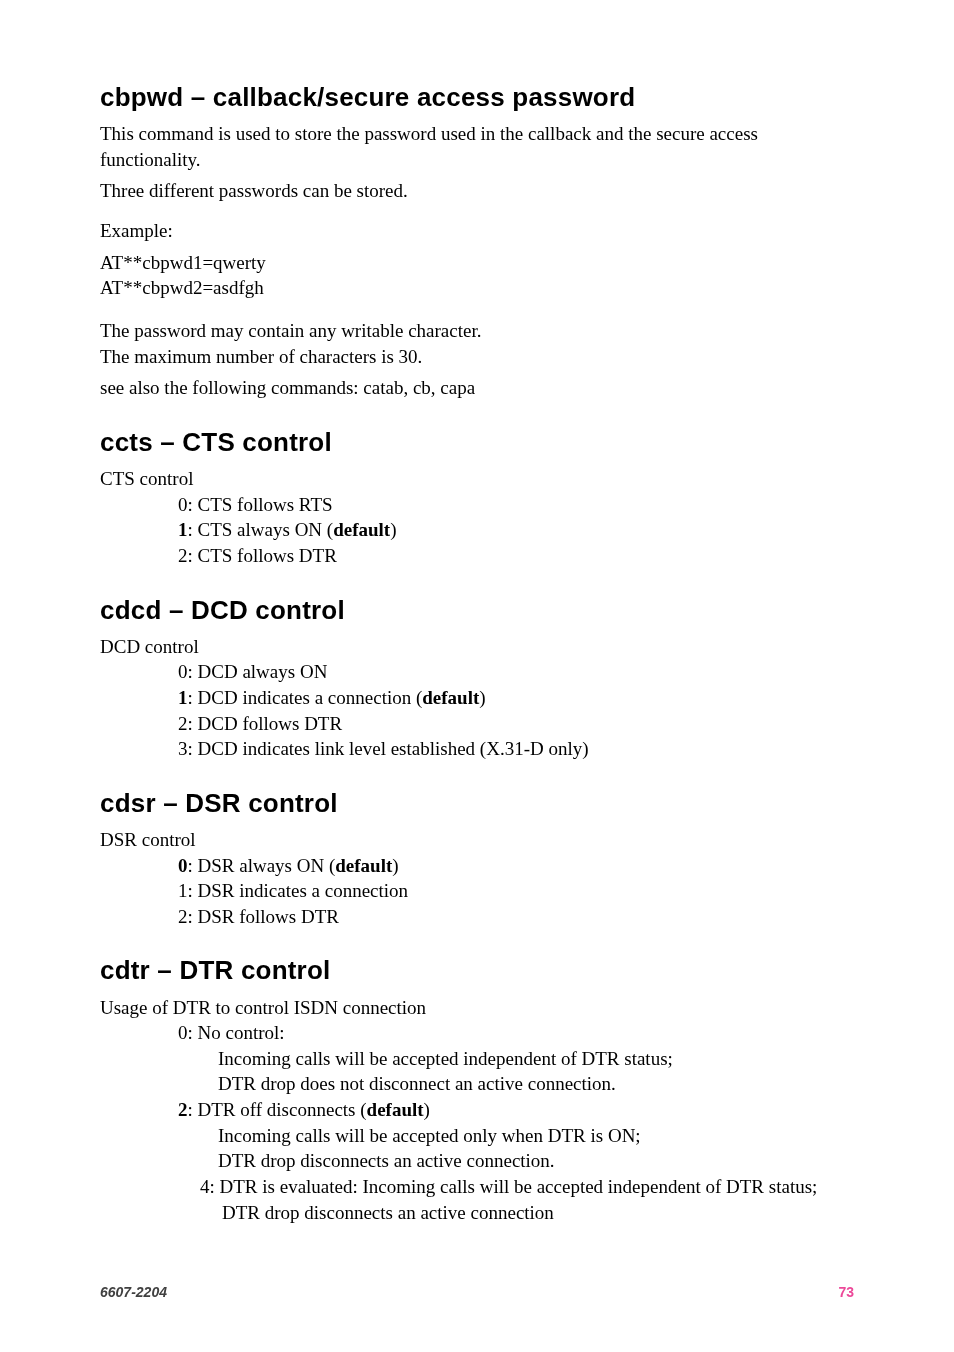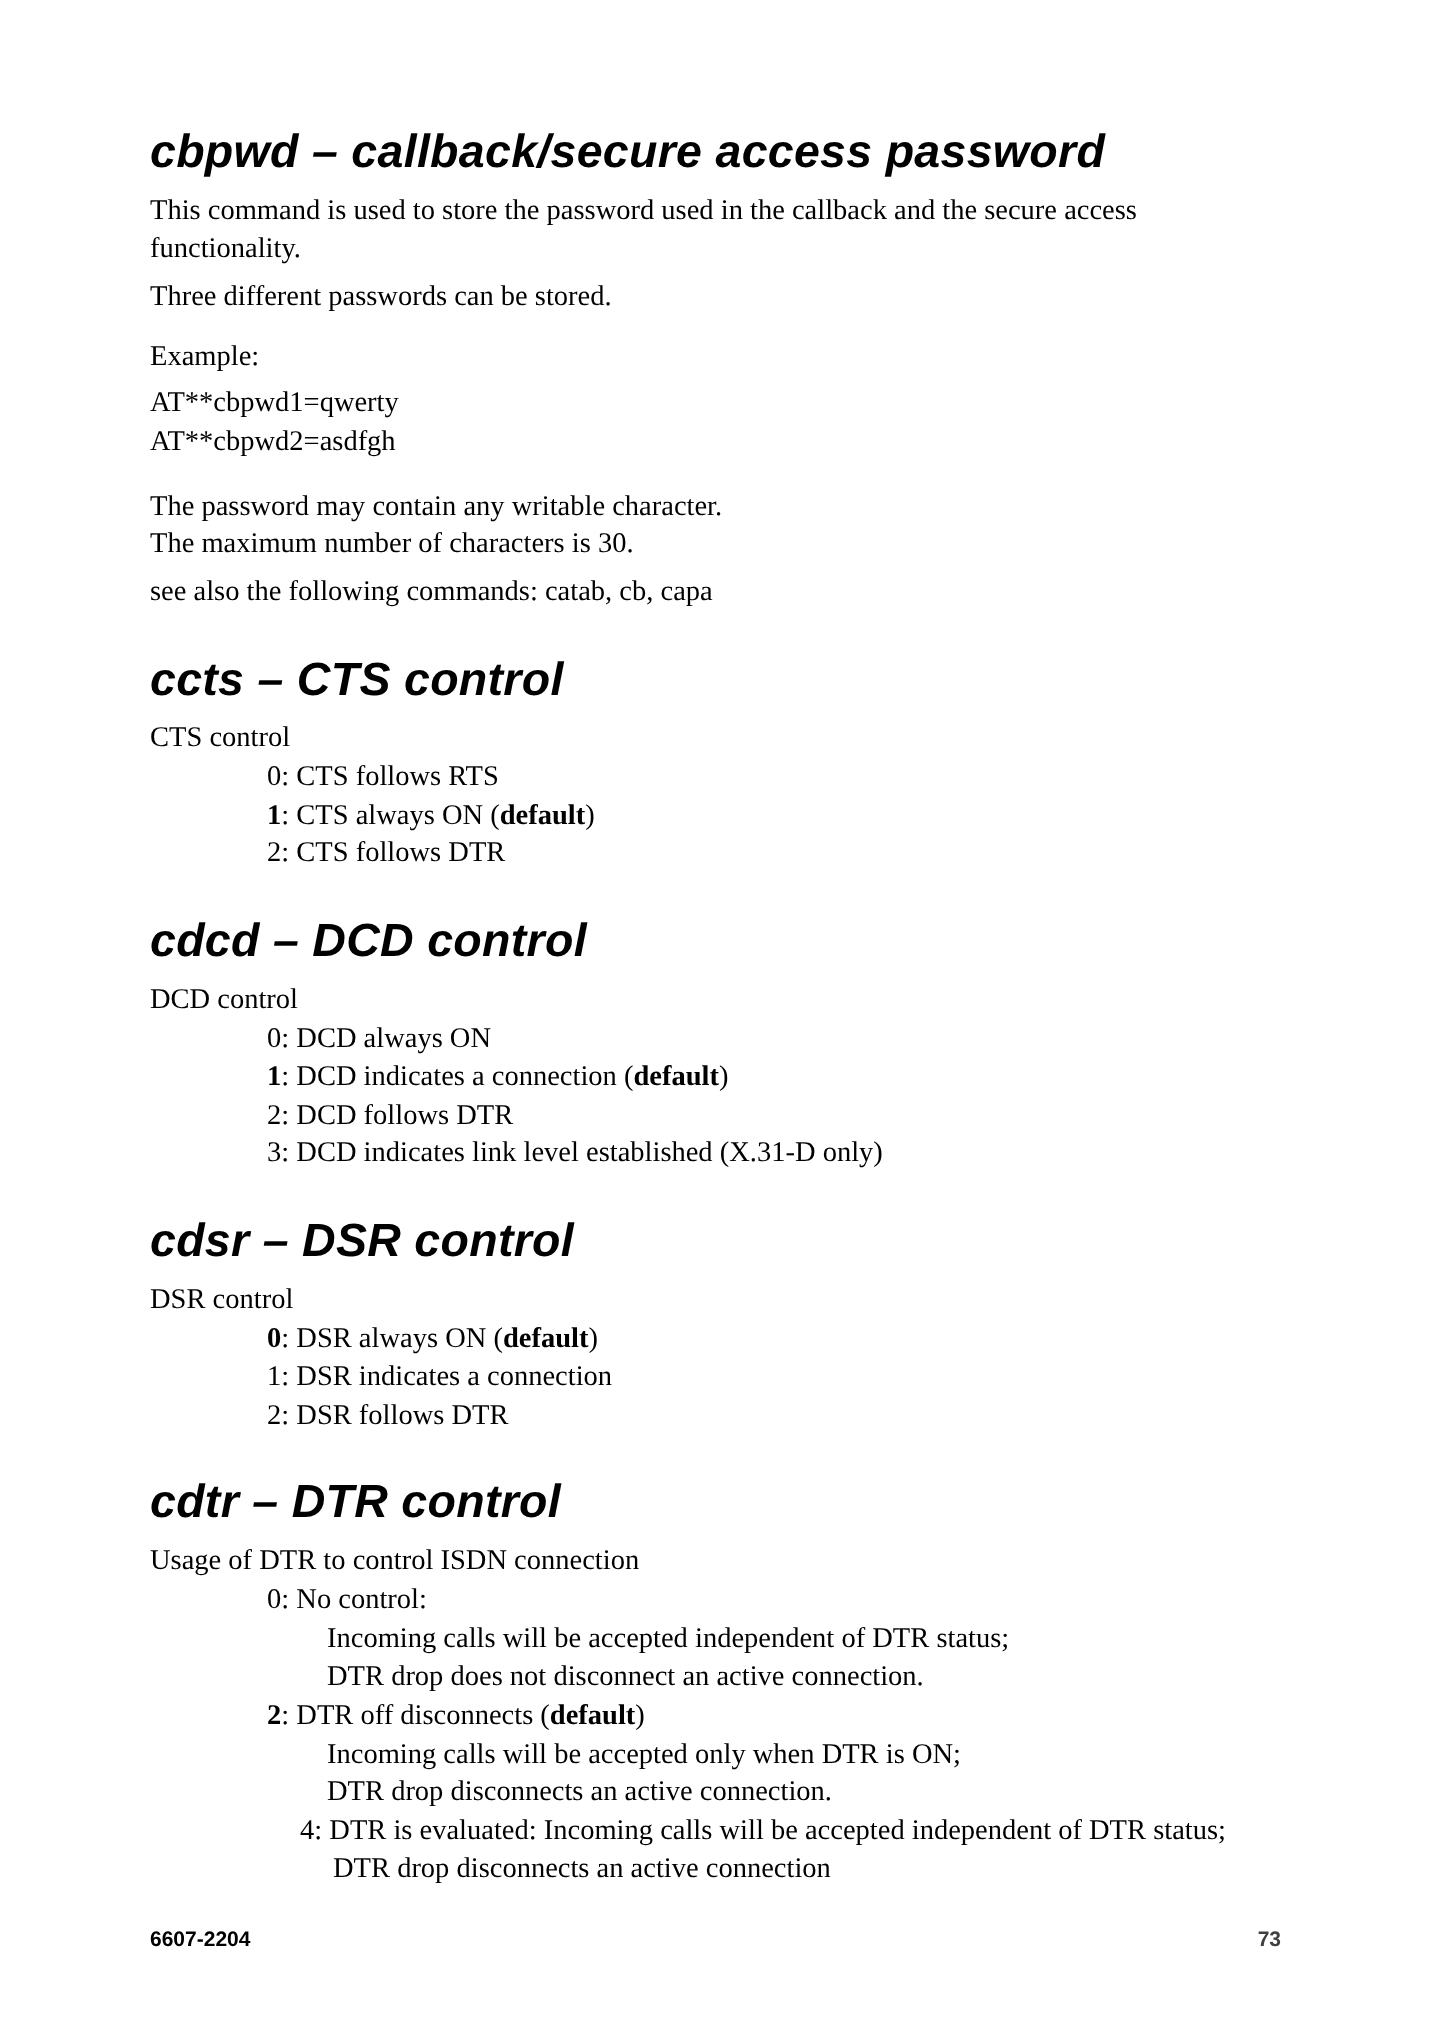--- a/index.html
+++ b/index.html
@@ -10,24 +10,23 @@
     line-height: 1.35;
     color: #000;
     width: 954px;
     height: 1352px;
     box-sizing: border-box;
     position: relative;
   }
   h2 {
     font-family: "Trebuchet MS", "Lucida Grande", Arial, sans-serif;
     font-weight: bold;
-    font-size: 31px;
+    font-size: 26px;
     margin: 24px 0 6px 0;
     letter-spacing: 0.2px;
-    font-style: italic;
   }
   h2.first {
     margin-top: 0;
   }
   p {
     margin: 0 0 6px 0;
   }
   .block {
     margin-bottom: 17px;
   }
@@ -46,26 +45,27 @@
     position: absolute;
     bottom: 50px;
     left: 100px;
     right: 100px;
     display: flex;
     justify-content: space-between;
     font-family: "Trebuchet MS", "Lucida Grande", Arial, sans-serif;
     font-size: 14px;
   }
   .footer .left {
+    font-style: italic;
     font-weight: bold;
-    color: #000000;
+    color: #404040;
   }
   .footer .right {
     font-weight: bold;
-    color: #404040;
+    color: #ec4899;
   }
   b { font-weight: bold; }
 </style>
 </head>
 <body>
 
 <h2 class="first">cbpwd – callback/secure access password</h2>
 <p>This command is used to store the password used in the callback and the secure access functionality.</p>
 <p>Three different passwords can be stored.</p>
 

